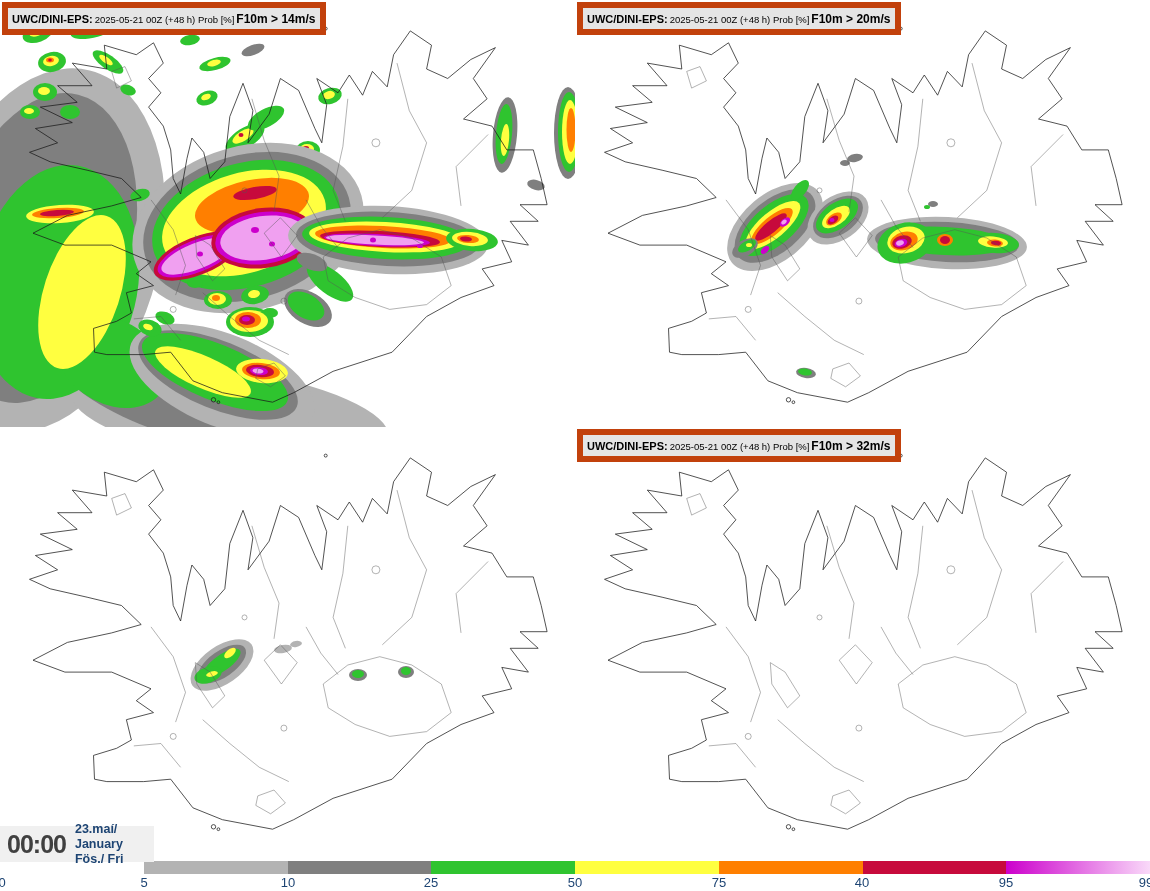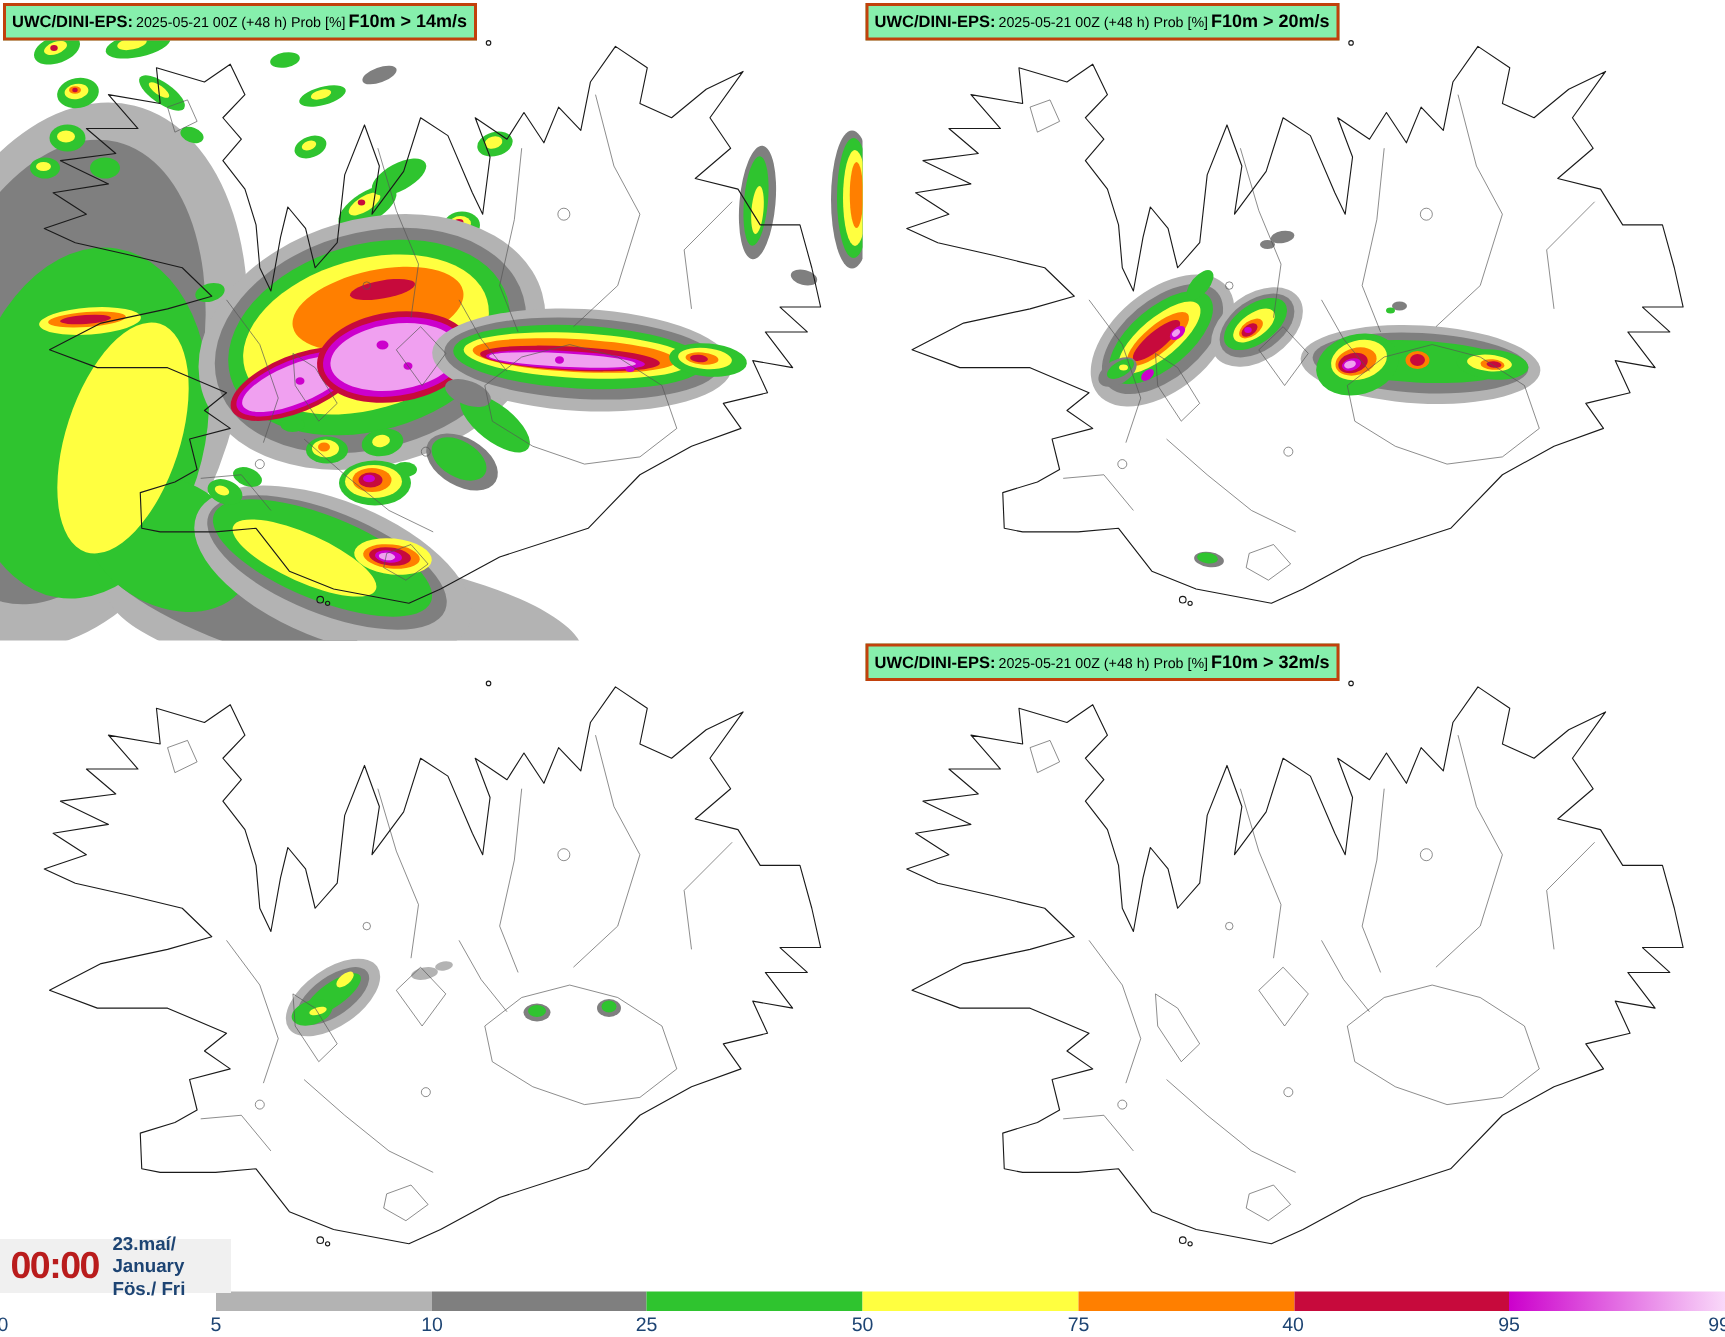--- a/index.html
+++ b/index.html
@@ -6,32 +6,32 @@
   body{font-family:"Liberation Sans",sans-serif;}
   #stage{position:relative;width:1150px;height:891px;background:#fff;overflow:hidden;}
 
   .panel{position:absolute;width:575px;height:427px;}
   .p0{left:0;top:0}
   .p1{left:575px;top:0}
   .p2{left:0;top:427px}
   .p3{left:575px;top:427px}
   svg.map{position:absolute;left:0;top:0;width:575px;height:427px;display:block;}
 
-  .titlebox{position:absolute;left:2px;top:2px;background:#86efac;border:2px solid #c2410c;
+  .titlebox{position:absolute;left:2px;top:2px;background:#e5e5e5;border:6px solid #c2410c;
     padding:2px 5px 3px 4px;white-space:nowrap;line-height:1;z-index:3;}
   .t-model{font-weight:bold;font-size:11px;color:#000;}
   .t-meta{font-size:9.5px;color:#000;margin:0 2px;}
   .t-thr{font-weight:bold;font-size:12px;color:#000;}
 
   .coast{fill:none;stroke:#1a1a1a;stroke-width:0.75;stroke-linejoin:round;}
   .inner{fill:none;stroke:#555;stroke-width:0.45;stroke-linejoin:round;}
 
   .timebox{position:absolute;left:0;top:826px;width:154px;height:36px;background:#f0f0f0;
     display:flex;align-items:center;gap:9px;padding-left:7px;box-sizing:border-box;z-index:5;}
-  .time{font-size:25px;font-weight:bold;color:#b91c1c;letter-spacing:-1px;}
+  .time{font-size:25px;font-weight:bold;color:#404040;letter-spacing:-1px;}
   .datecol{display:flex;flex-direction:column;font-size:12.5px;font-weight:bold;
     color:#1d4473;line-height:1.2;}
 
   .legend{position:absolute;left:0;top:861px;width:1150px;height:30px;}
   .bar{position:absolute;left:0;top:0;width:1150px;height:13px;display:flex;}
   .seg{width:143.75px;height:13px;}
   .ticks{position:absolute;left:0;top:14px;width:1150px;height:16px;}
   .ticks span{position:absolute;top:0;transform:translateX(-50%);color:#1d4473;font-size:13px;}
   .t0{left:2px;transform:none;}
   .t1{left:144px}.t2{left:288px}.t3{left:431px}.t4{left:575px}

